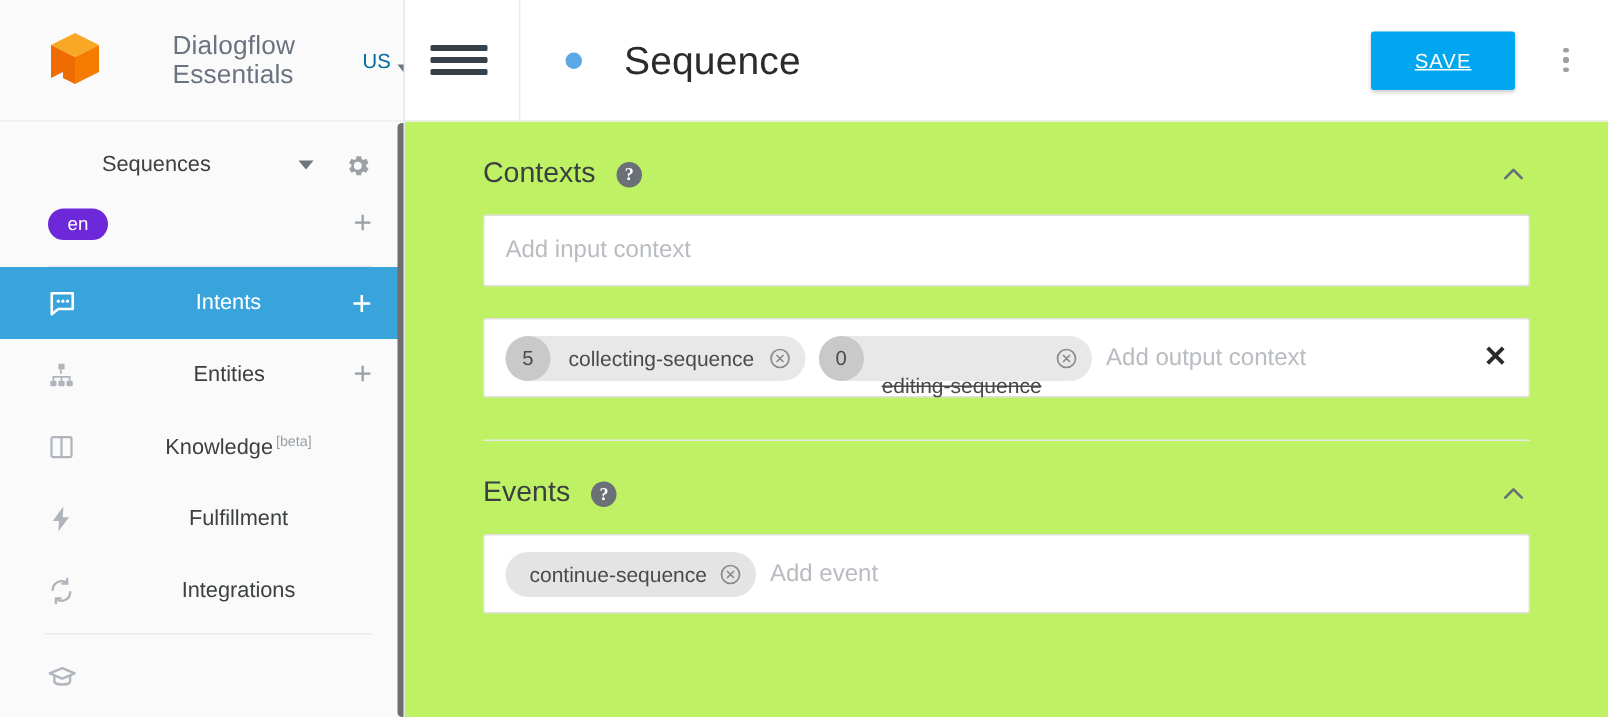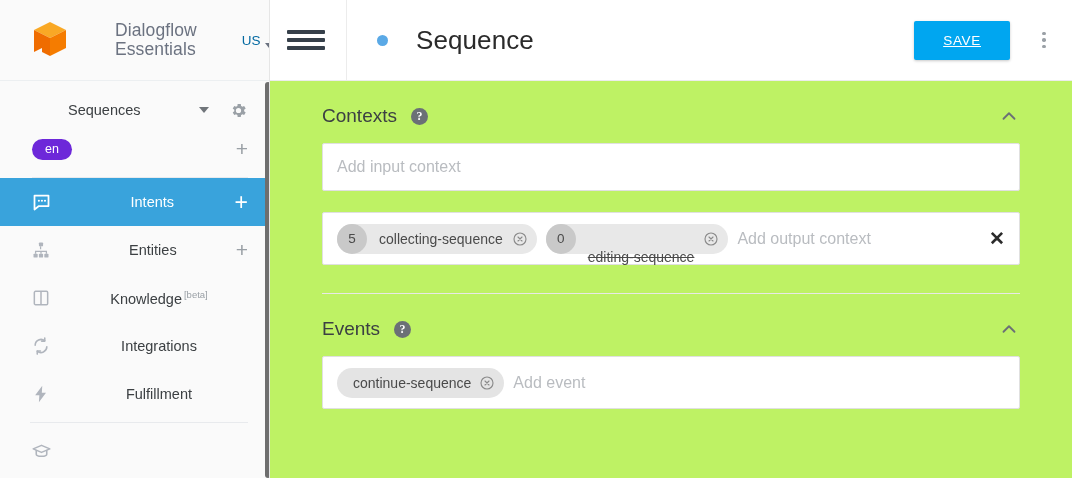--- a/index.html
+++ b/index.html
@@ -265,37 +265,37 @@
           <path d="M12 4v16"></path>
         </svg>
       </span>
       <span class="nav-label">
         <span>Knowledge</span><span class="beta">[beta]</span>
       </span>
     </div>
 
     <div class="nav-item">
       <span class="nav-ic">
+        <svg viewBox="0 0 24 24" width="20" height="20" fill="currentColor">
+          <path d="M13.5 2L5 13.5h5L9.5 22 18 10.5h-5z"></path>
+        </svg>
+      </span>
+      <span class="nav-label">Fulfillment</span>
+    </div>
+
+    <div class="nav-item">
+      <span class="nav-ic">
         <svg viewBox="0 0 24 24" width="20" height="20" fill="none" stroke="currentColor" stroke-width="1.9">
           <path d="M5 11a7 7 0 0111.5-5.2" stroke-linecap="round"></path>
           <path d="M19 13a7 7 0 01-11.5 5.2" stroke-linecap="round"></path>
           <path d="M16.5 2.3v3.8h-3.8" stroke-linecap="round" stroke-linejoin="round"></path>
           <path d="M7.5 21.7v-3.8h3.8" stroke-linecap="round" stroke-linejoin="round"></path>
         </svg>
       </span>
       <span class="nav-label">Integrations</span>
-    </div>
-
-    <div class="nav-item">
-      <span class="nav-ic">
-        <svg viewBox="0 0 24 24" width="20" height="20" fill="currentColor">
-          <path d="M13.5 2L5 13.5h5L9.5 22 18 10.5h-5z"></path>
-        </svg>
-      </span>
-      <span class="nav-label">Fulfillment</span>
     </div>
 
     <div class="divider-nav"></div>
 
     <div class="nav-item">
       <span class="nav-ic">
         <svg viewBox="0 0 24 24" width="21" height="21" fill="none" stroke="currentColor" stroke-width="1.8">
           <path d="M2.5 9L12 5l9.5 4-9.5 4z" stroke-linejoin="round"></path>
           <path d="M6 11v4.2c0 1.3 2.7 2.3 6 2.3s6-1 6-2.3V11" stroke-linecap="round"></path>
         </svg>

